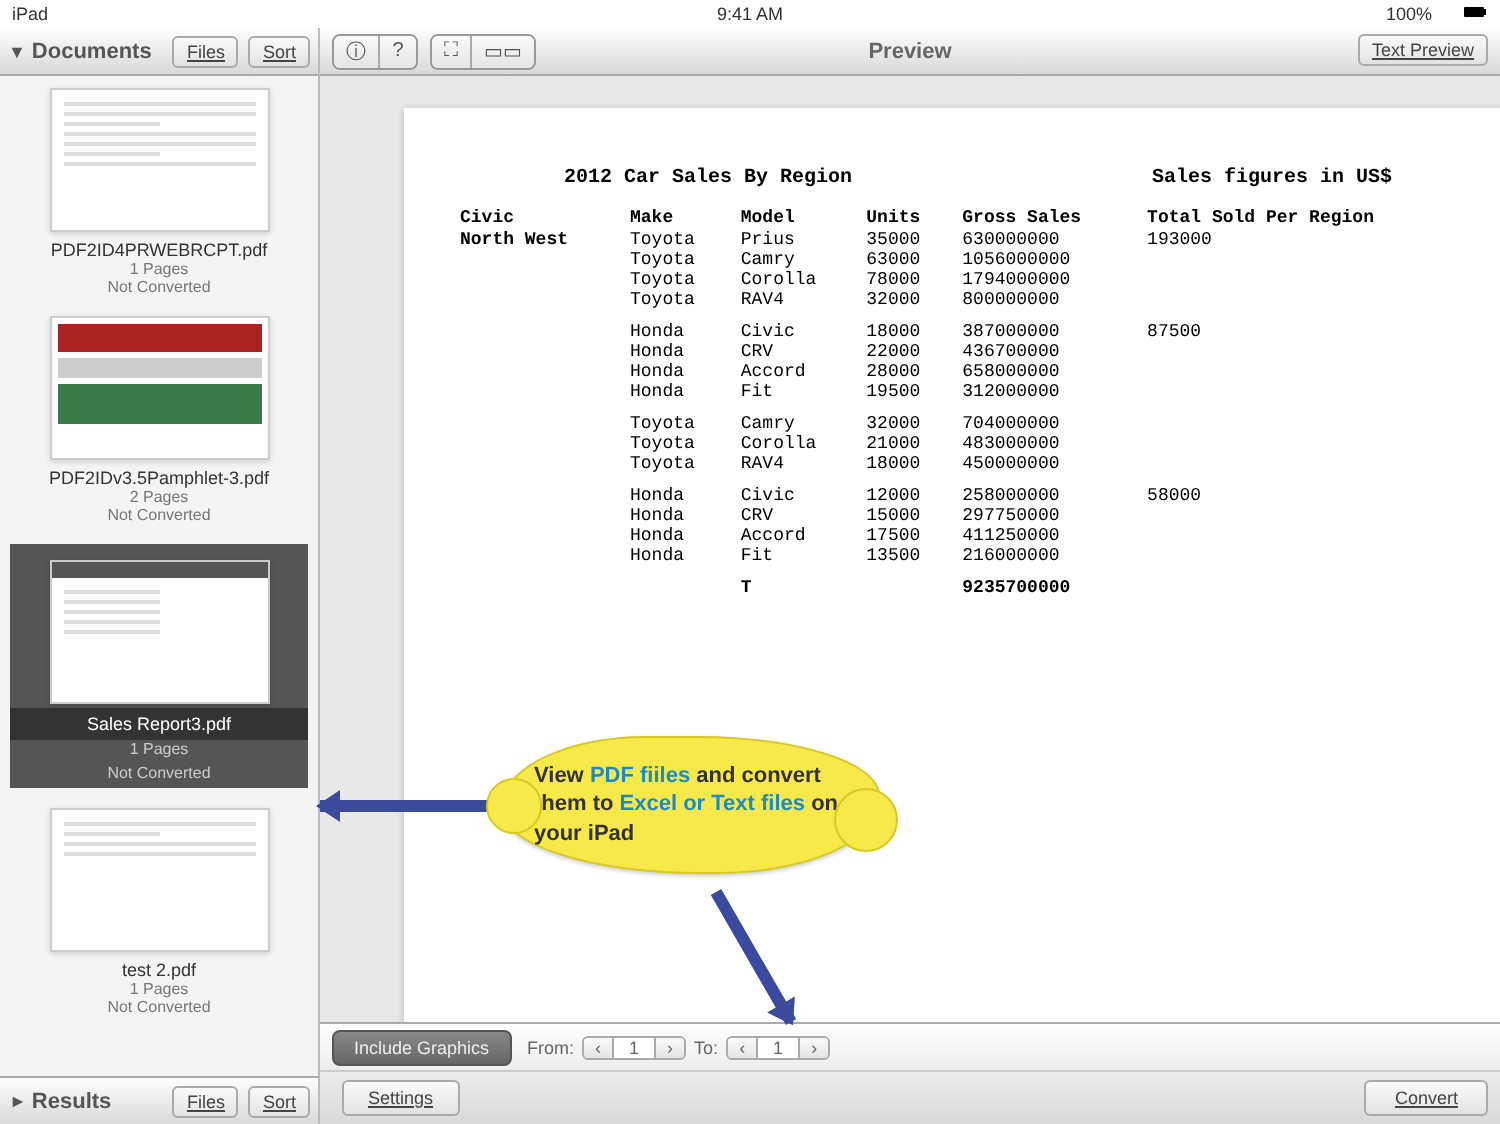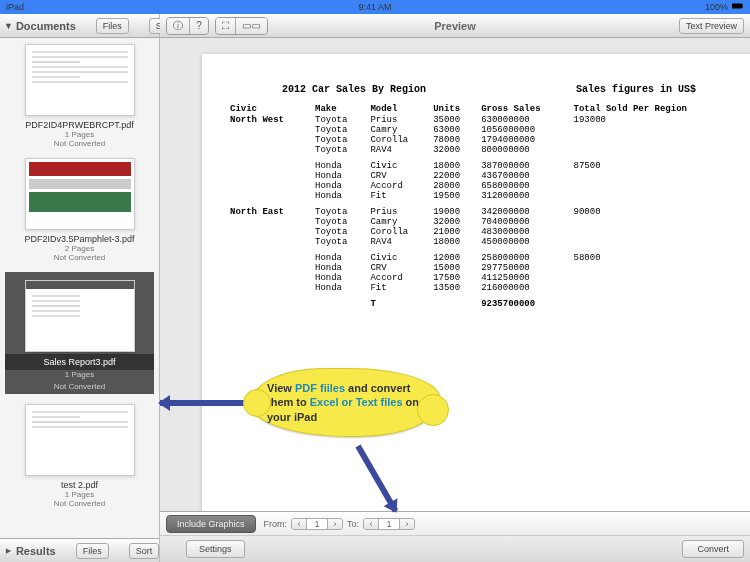--- a/index.html
+++ b/index.html
@@ -6,30 +6,30 @@
 body {
   width: 750px;
   height: 562px;
   font-family: -apple-system, "Helvetica Neue", Arial, sans-serif;
   background: #000;
   overflow: hidden;
   position: relative;
 }
 .statusbar {
   height: 14px;
-  background: #3b82f6;
+  background: #ffffff;
   color: #333;
   font-size: 9px;
   display: flex;
   align-items: center;
   padding: 0 6px;
   justify-content: space-between;
 }
 .statusbar .center { position: absolute; left: 50%; transform: translateX(-50%); }
-.statusbar .right { display: flex; gap: 4px; align-items: center; }
+.statusbar .right { display: flex; gap: 16px; align-items: center; }
 .main {
   display: flex;
   height: 548px;
 }
 .sidebar {
   width: 160px;
   background: #f4f4f4;
   border-right: 1px solid #bbb;
   display: flex;
   flex-direction: column;
@@ -47,22 +47,23 @@
 .side-footer { border-top: 1px solid #aaa; border-bottom: none; }
 .side-header .title, .side-footer .title { flex: 1; font-weight: bold; font-size: 11px; color: #555; display: flex; align-items: center; gap: 3px; }
 .chev { display: inline-block; transform: rotate(0deg); font-size: 9px; }
 .chev.right { transform: rotate(-90deg); }
 .mini-btn {
   background: linear-gradient(#fafafa,#e2e2e2);
   border: 1px solid #aaa;
   border-radius: 3px;
   font-size: 9px;
   padding: 2px 6px;
-  margin-left: 20px;
+  margin-left: 5px;
   color: #444;
+  text-decoration: underline;
 }
 .thumbs {
   flex: 1;
   overflow: hidden;
   padding-top: 6px;
 }
 .thumb {
   text-align: center;
   margin-bottom: 10px;
   font-size: 8px;
@@ -466,28 +467,20 @@
                 <td>Honda</td>
                 <td>Fit</td>
                 <td>19500</td>
                 <td>312000000</td>
                 <td></td>
               </tr>
               <tr class="gap">
                 <td colspan="6"></td>
               </tr>
               <tr>
-                <td class="rgn">North East</td>
-                <td>Toyota</td>
-                <td>Prius</td>
-                <td>19000</td>
-                <td>342000000</td>
-                <td>90000</td>
-              </tr>
-              <tr>
                 <td class="rgn"></td>
                 <td>Toyota</td>
                 <td>Camry</td>
                 <td>32000</td>
                 <td>704000000</td>
                 <td></td>
               </tr>
               <tr>
                 <td class="rgn"></td>
                 <td>Toyota</td>

